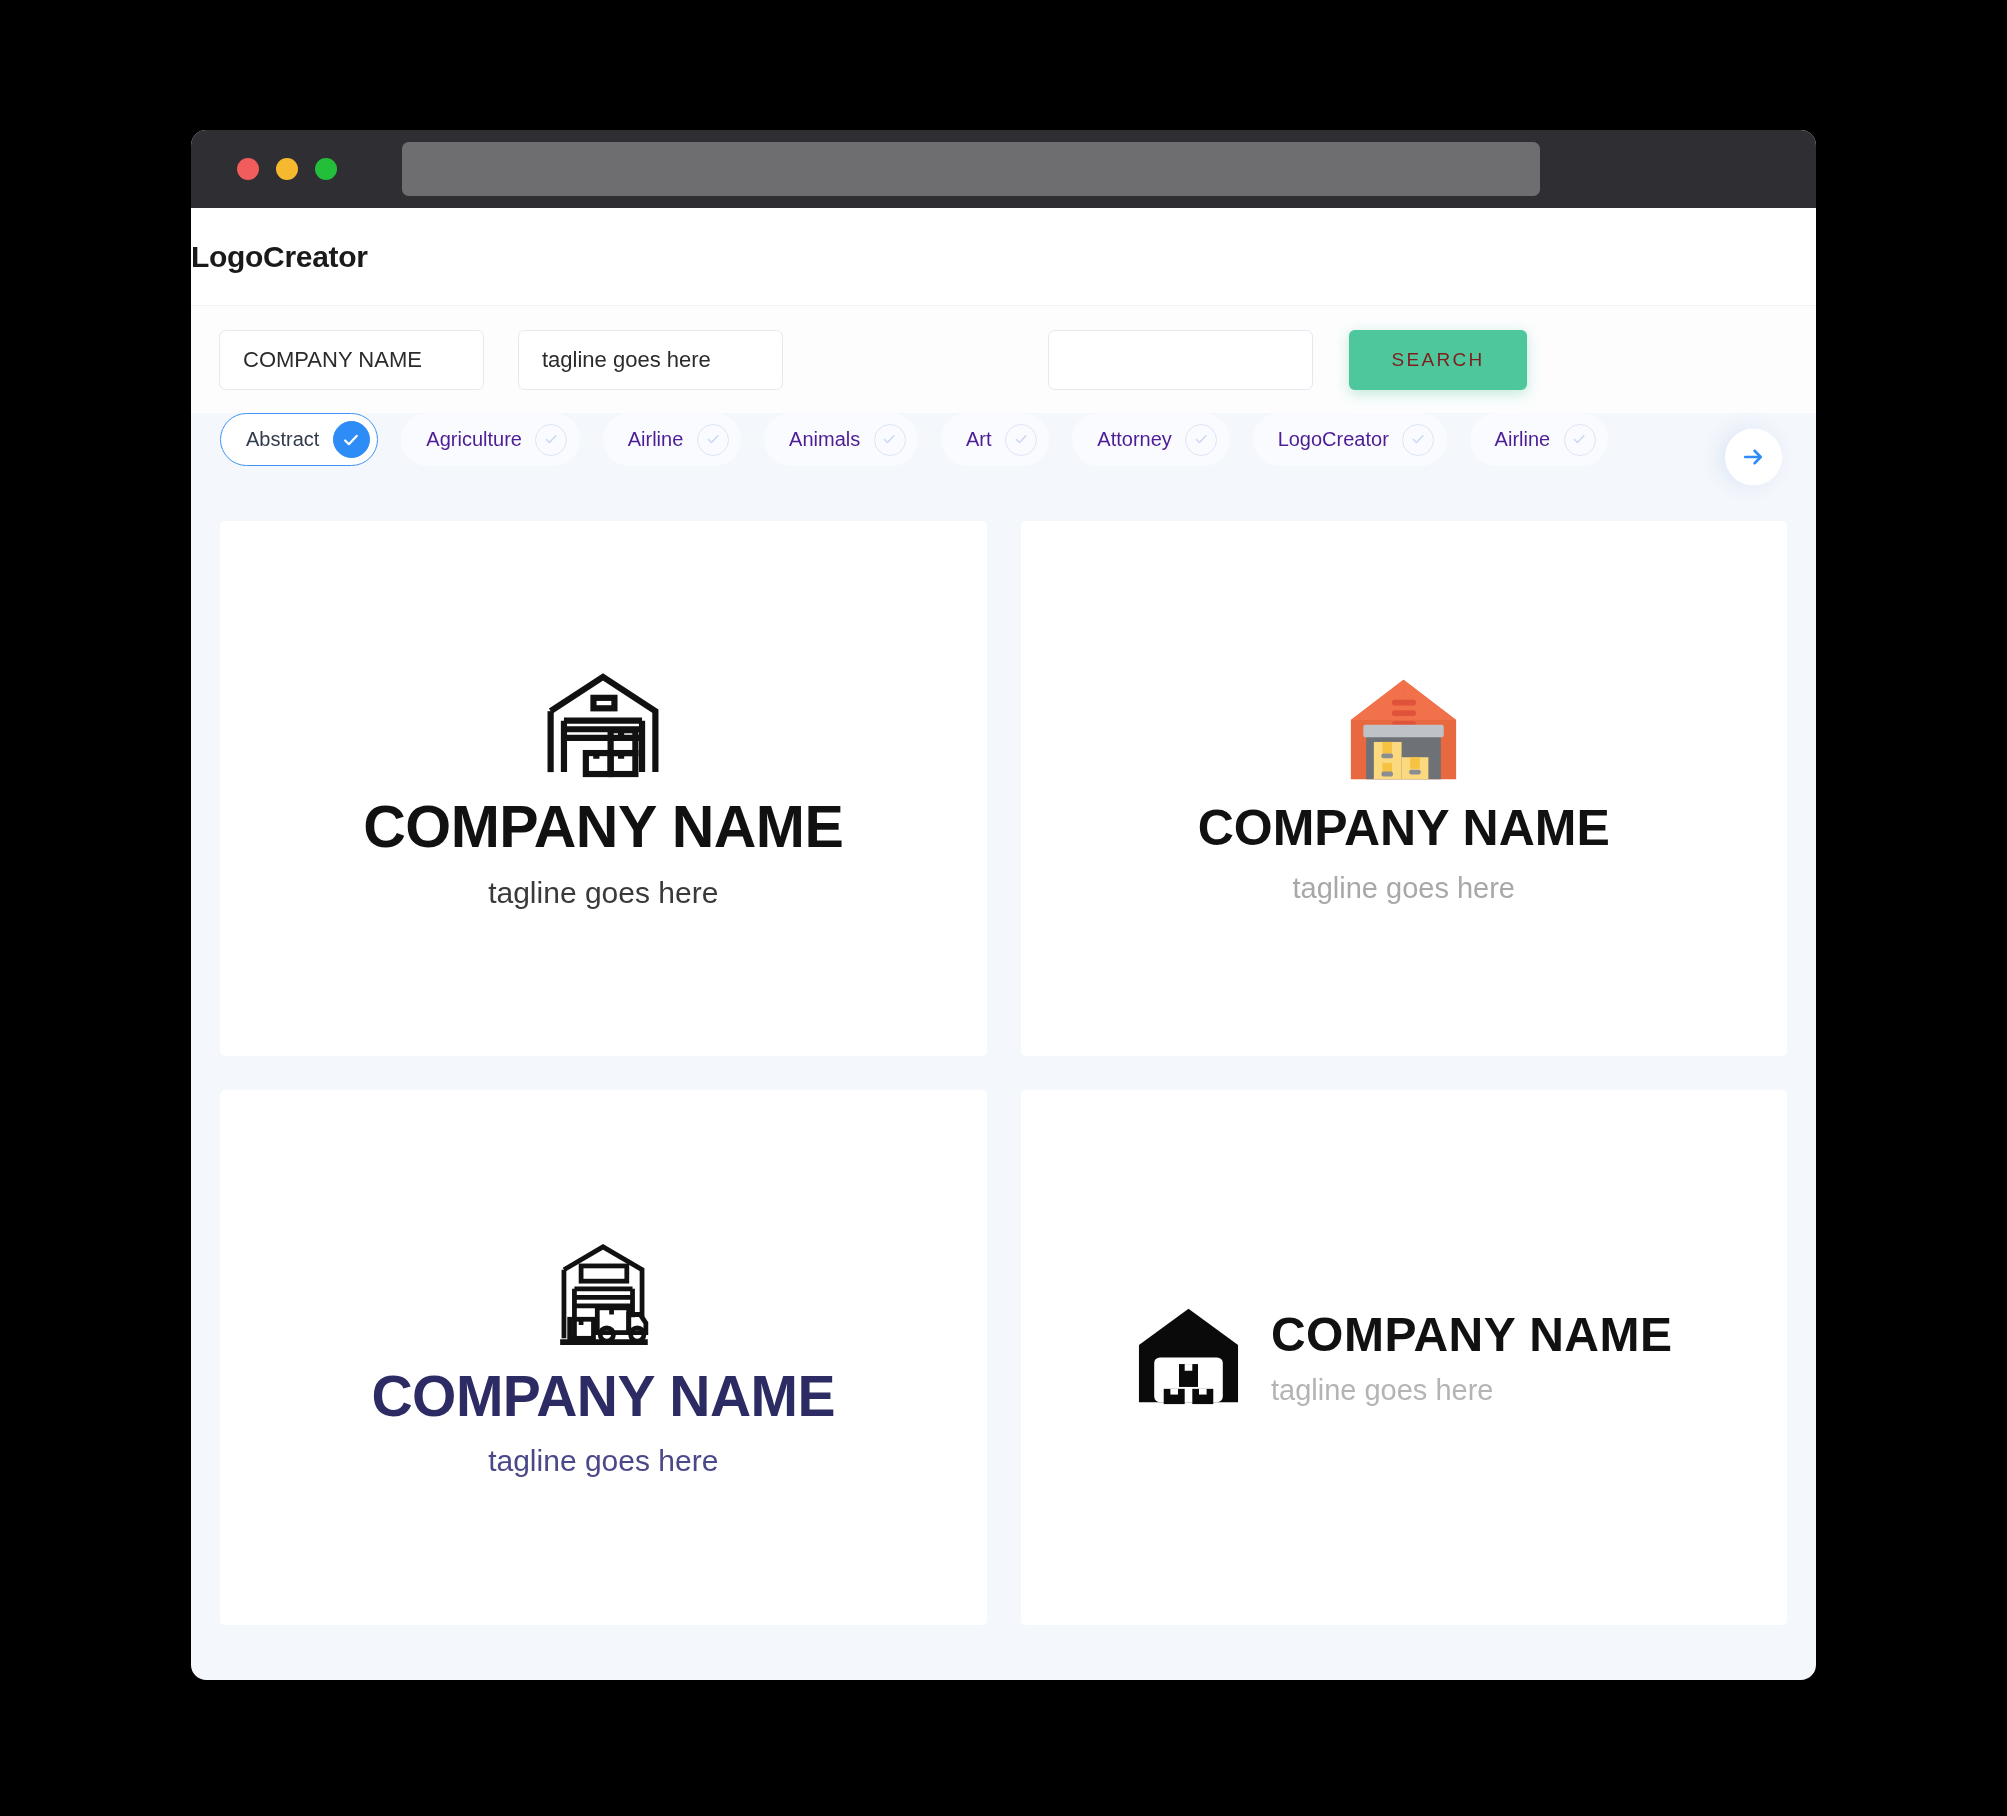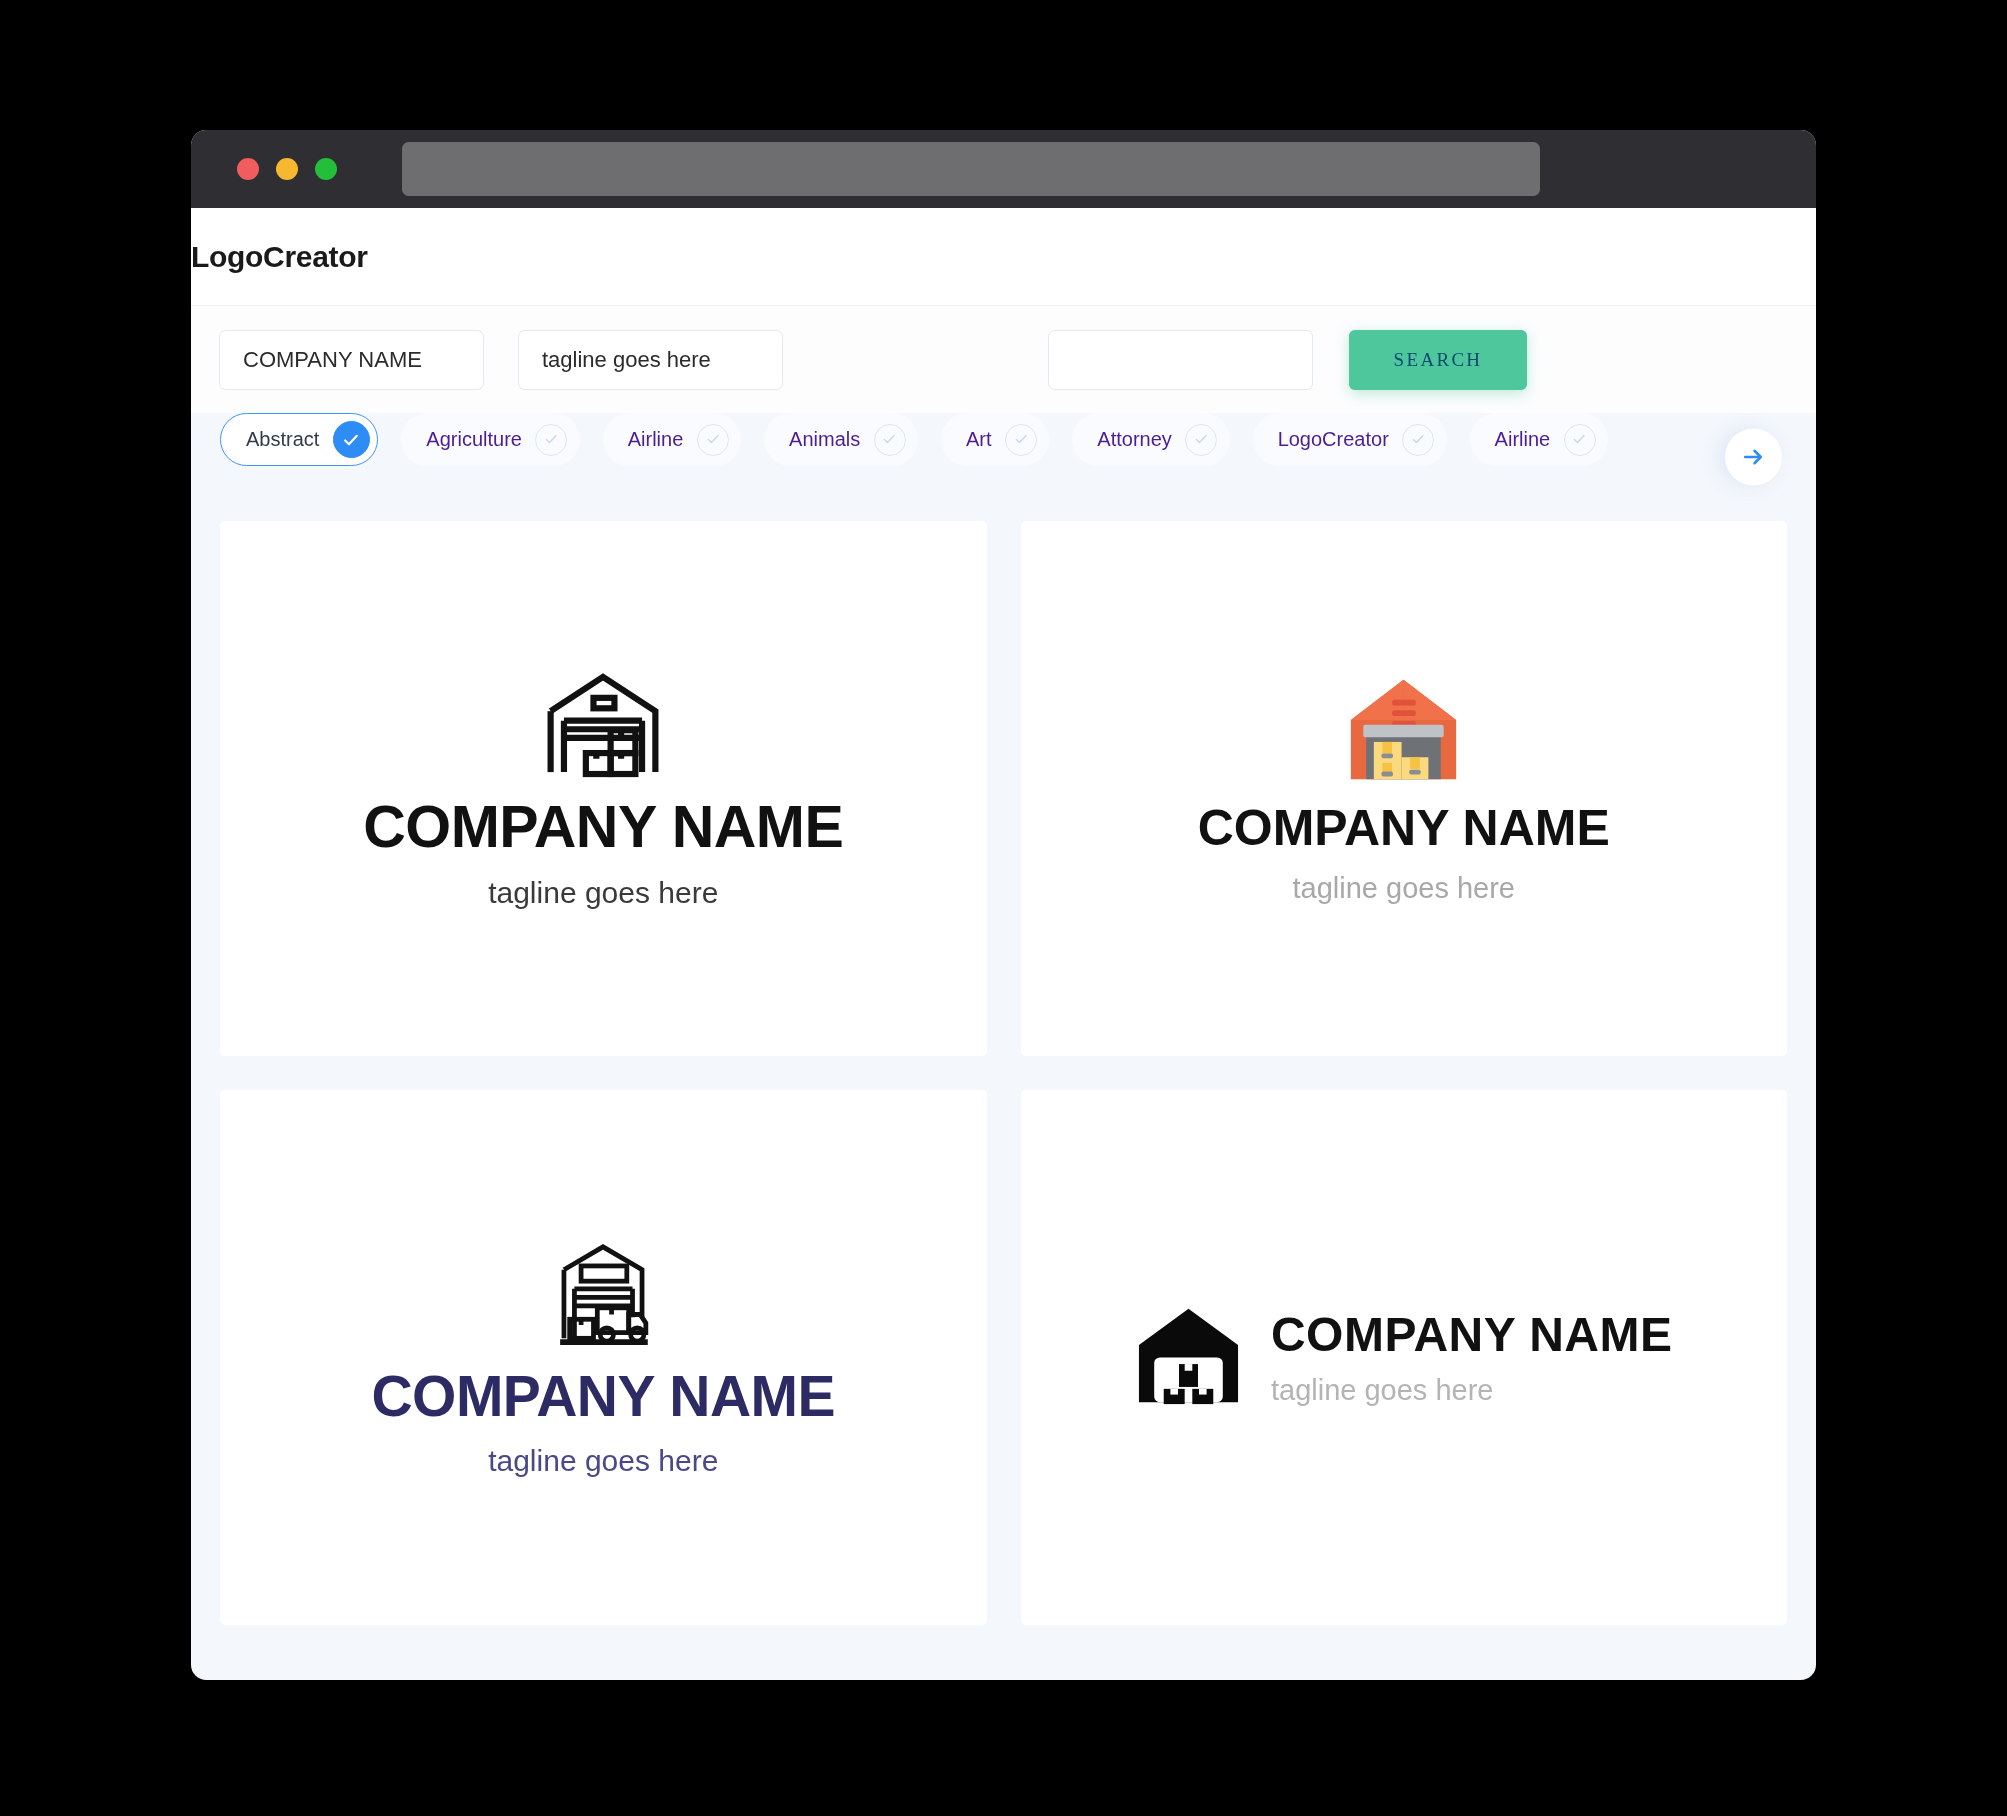--- a/index.html
+++ b/index.html
@@ -99,24 +99,24 @@
   .field.keyword  { width: 265px; margin-left: 265px; }
   .field .val { white-space: nowrap; overflow: hidden; }
 
   .search-btn {
     margin-left: 36px;
     width: 178px;
     height: 60px;
     background: #4FC79C;
     border: none;
     border-radius: 5.7px;
-    color: #0c4a6e;
+    color: #7f1d1d;
     font-size: 19px;
     letter-spacing: 2.3px;
-    font-family: Liberation Serif, serif;
+    font-family: Liberation Sans, sans-serif;
     cursor: pointer;
     box-shadow: 0 3.8px 13.4px rgba(79,199,156,0.35);
   }
 
   
   .chipbar {
     height: 88px;
     background: #F4F7FC;
     display: flex;
     align-items: flex-start;

